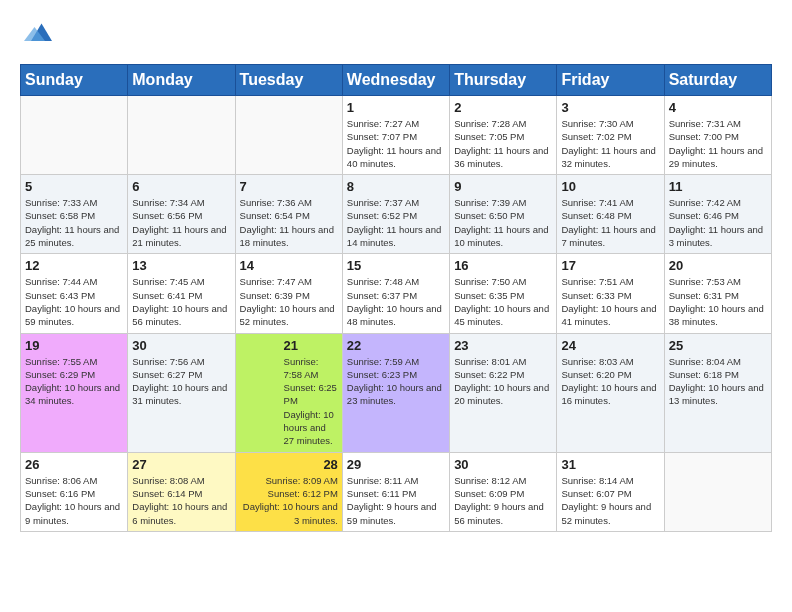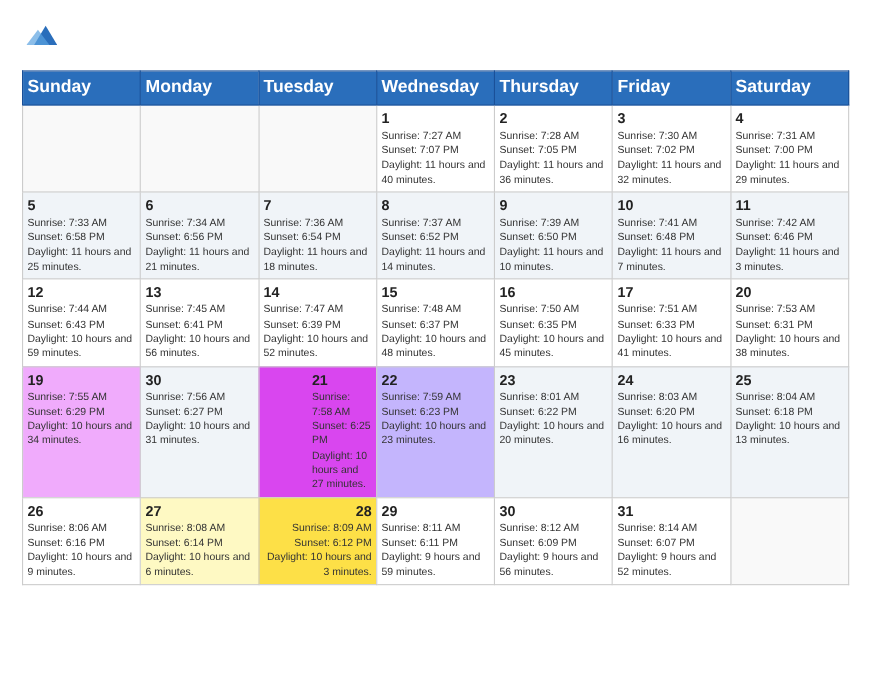--- a/index.html
+++ b/index.html
@@ -205,21 +205,21 @@
       </tr>
       <tr style="background: rgb(240, 244, 248);">
         <td style="background: #f0abfc;">
           <div class="day-number">19</div>
           <div class="day-info">Sunrise: 7:55 AM<br>Sunset: 6:29 PM<br>Daylight: 10 hours and 34 minutes.</div>
         </td>
         <td style="background: rgb(240, 244, 248);">
           <div class="day-number">30</div>
           <div class="day-info">Sunrise: 7:56 AM<br>Sunset: 6:27 PM<br>Daylight: 10 hours and 31 minutes.</div>
         </td>
-        <td style="background: #d946ef; padding-left: 48px;">
+        <td style="background: #bef264; padding-left: 48px;">
           <div class="day-number">21</div>
           <div class="day-info">Sunrise: 7:58 AM<br>Sunset: 6:25 PM<br>Daylight: 10 hours and 27 minutes.</div>
         </td>
         <td style="background: #c4b5fd;">
           <div class="day-number">22</div>
           <div class="day-info">Sunrise: 7:59 AM<br>Sunset: 6:23 PM<br>Daylight: 10 hours and 23 minutes.</div>
         </td>
         <td style="background: rgb(240, 244, 248);">
           <div class="day-number">23</div>
           <div class="day-info">Sunrise: 8:01 AM<br>Sunset: 6:22 PM<br>Daylight: 10 hours and 20 minutes.</div>

